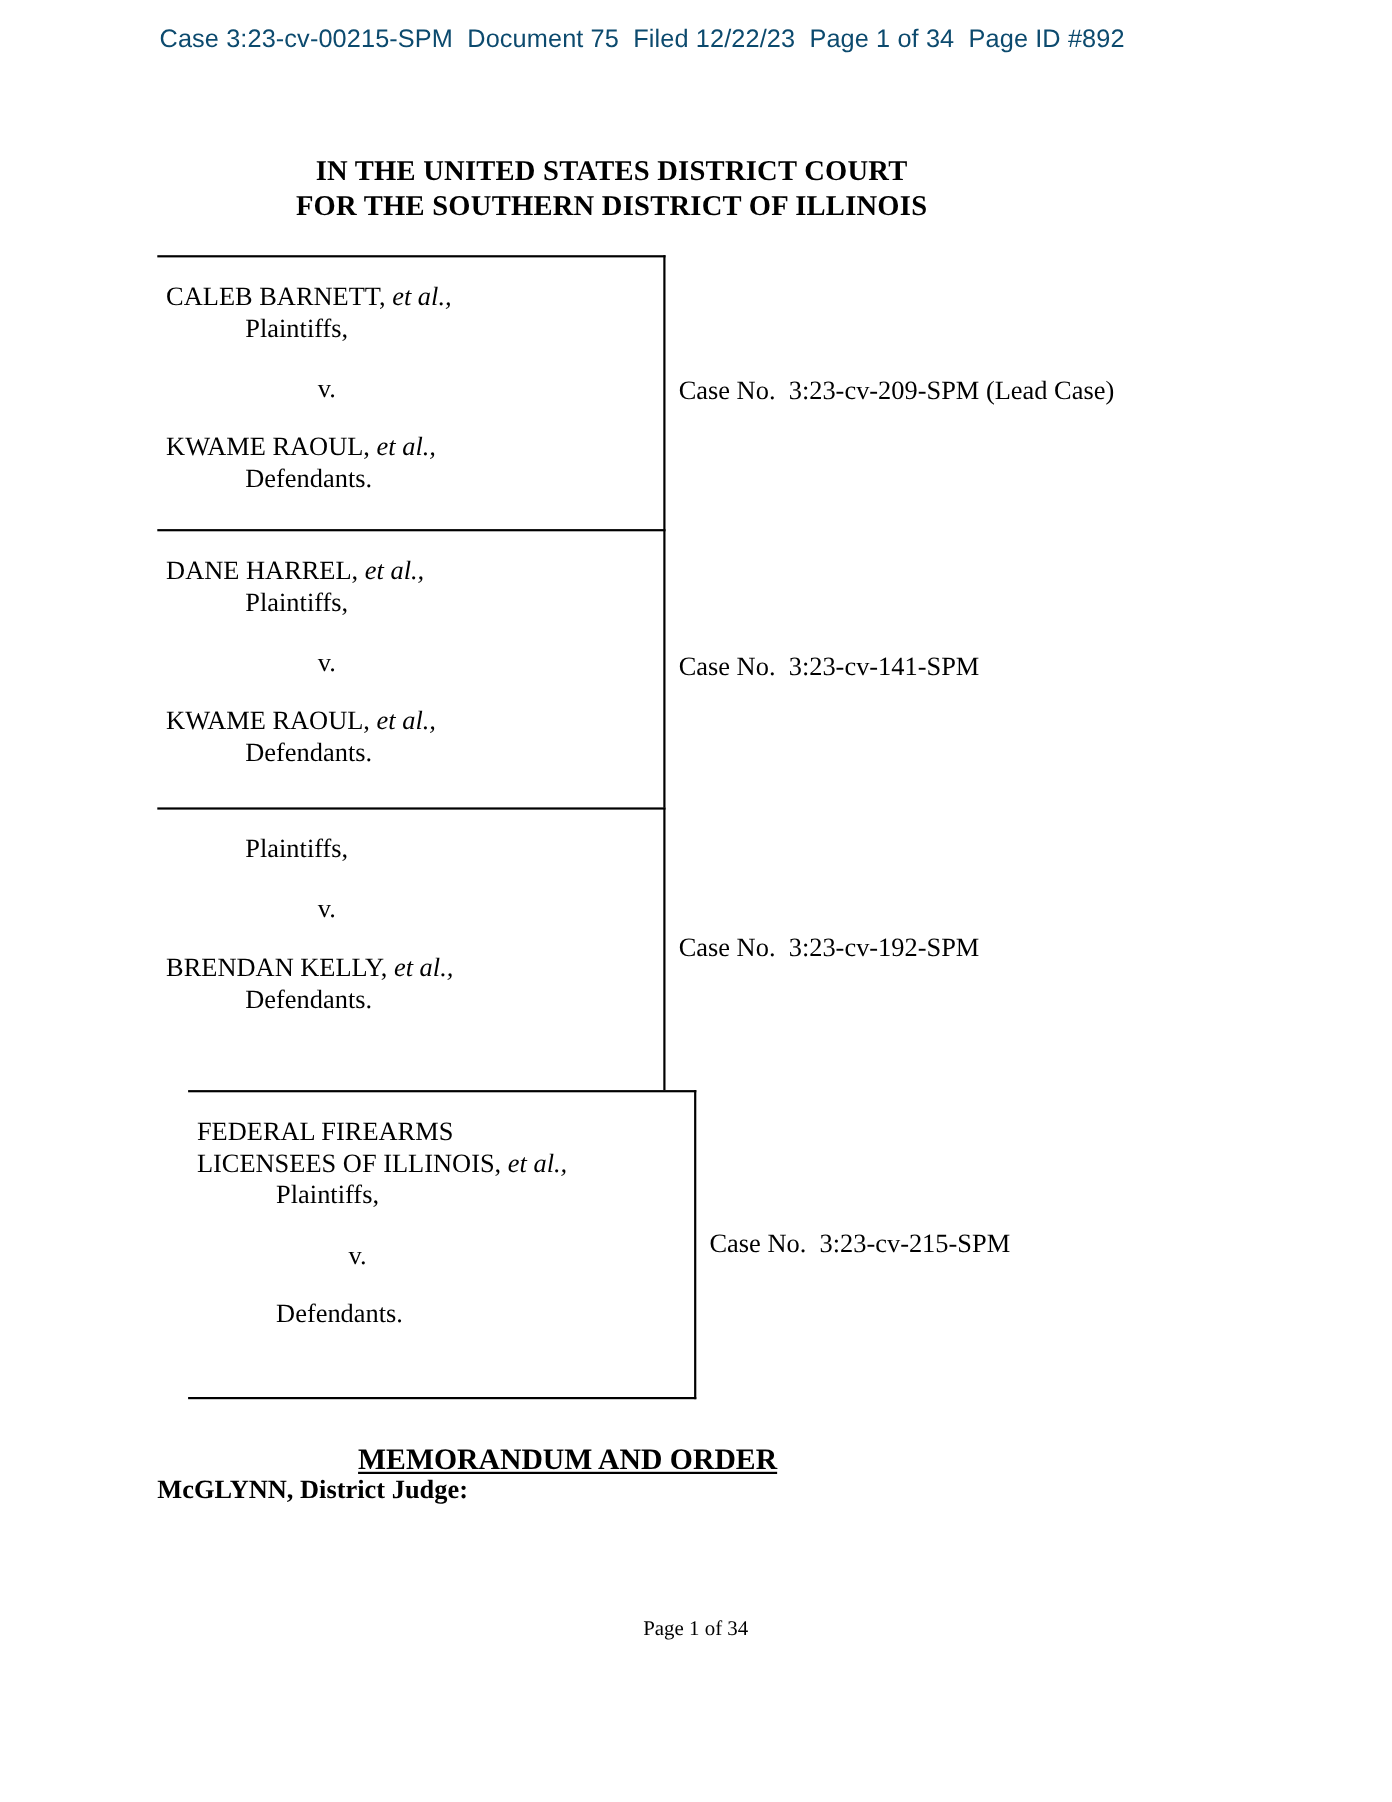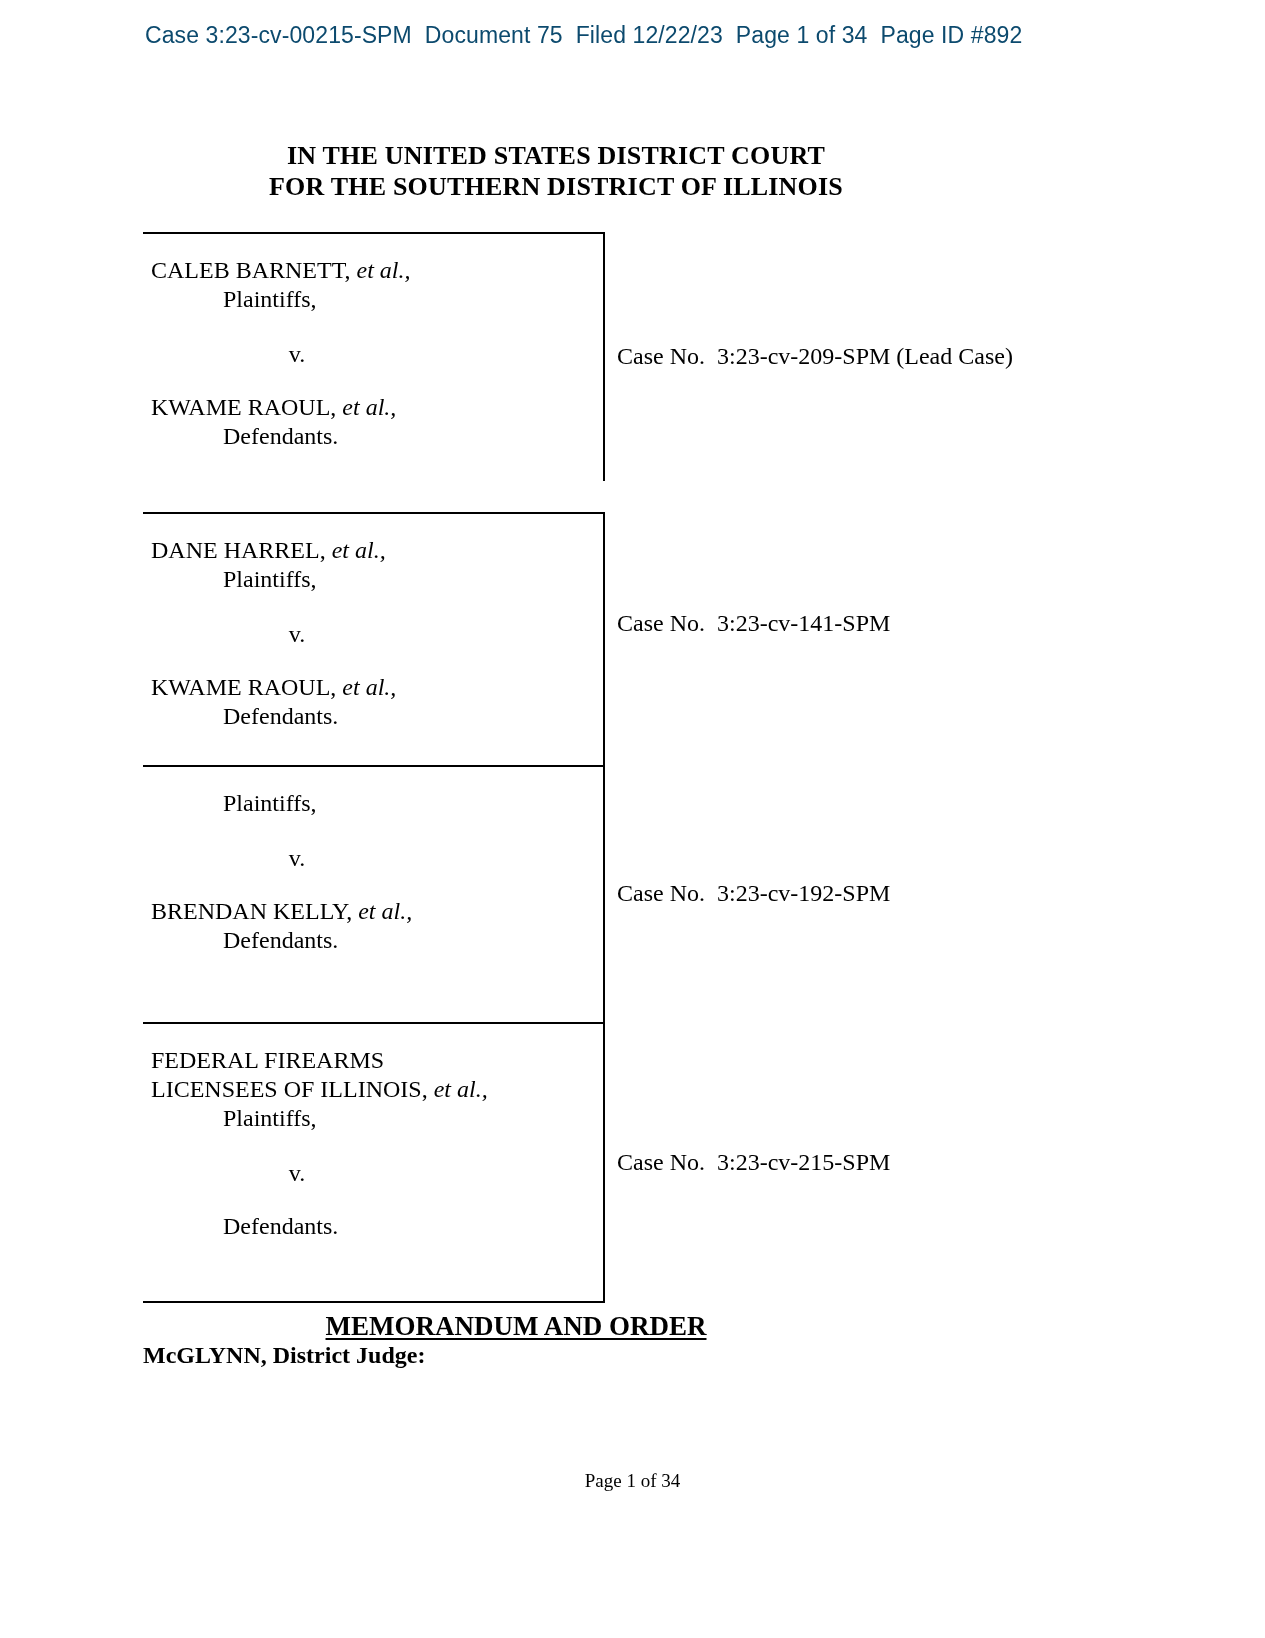--- a/index.html
+++ b/index.html
@@ -59,20 +59,21 @@
     width: 462px;
     box-sizing: border-box;
     padding: 22px 10px 20px 8px;
     border-top: 2px solid #000;
     border-right: 2px solid #000;
     font-size: 24px;
     line-height: 29px;
   }
   .cap-row.last .cap-left {
     border-bottom: 2px solid #000;
+    margin-left: 28px;
   }
   .cap-right {
     flex: 1;
     box-sizing: border-box;
     padding-left: 12px;
     display: flex;
     align-items: center;
     font-size: 24px;
     line-height: 29px;
   }
@@ -88,21 +89,21 @@
     text-align: center;
     padding-right: 150px;
     margin-top: 26px;
     margin-bottom: 24px;
     white-space: pre;
   }
   .caseno { white-space: pre; }
 
   
   .cap-row.r1 .cap-left { min-height: 249px; }
-  .cap-row.r2 .cap-left { min-height: 253px; margin-top: 31px; }
+  .cap-row.r2 .cap-left { min-height: 253px; }
   .cap-row.r3 .cap-left { min-height: 257px; }
   .cap-row.r4 .cap-left { min-height: 281px; }
 
   
   .doc-heading {
     position: absolute;
     top: 1311px;
     left: 0;
     width: 1032px;
     text-align: center;

